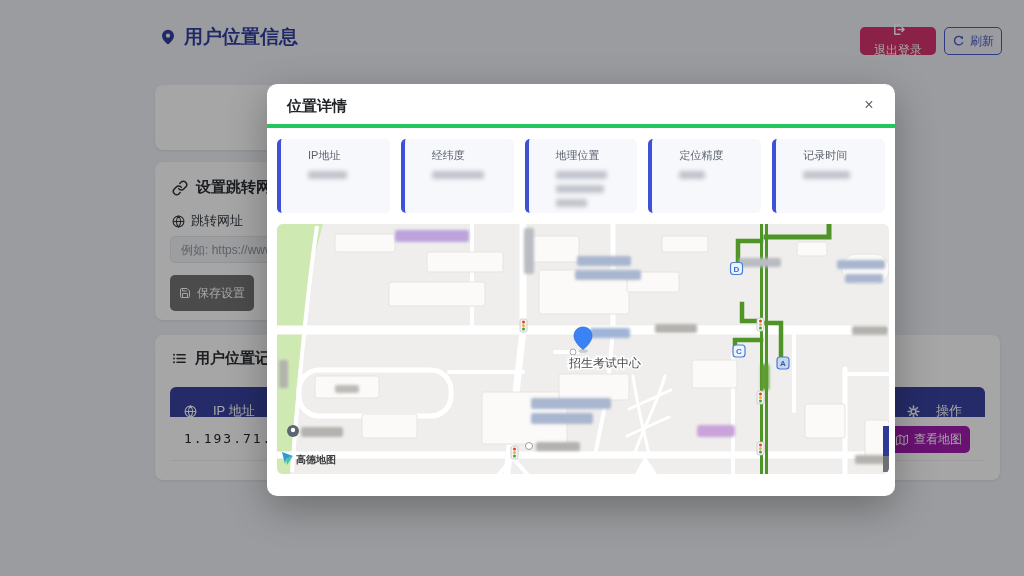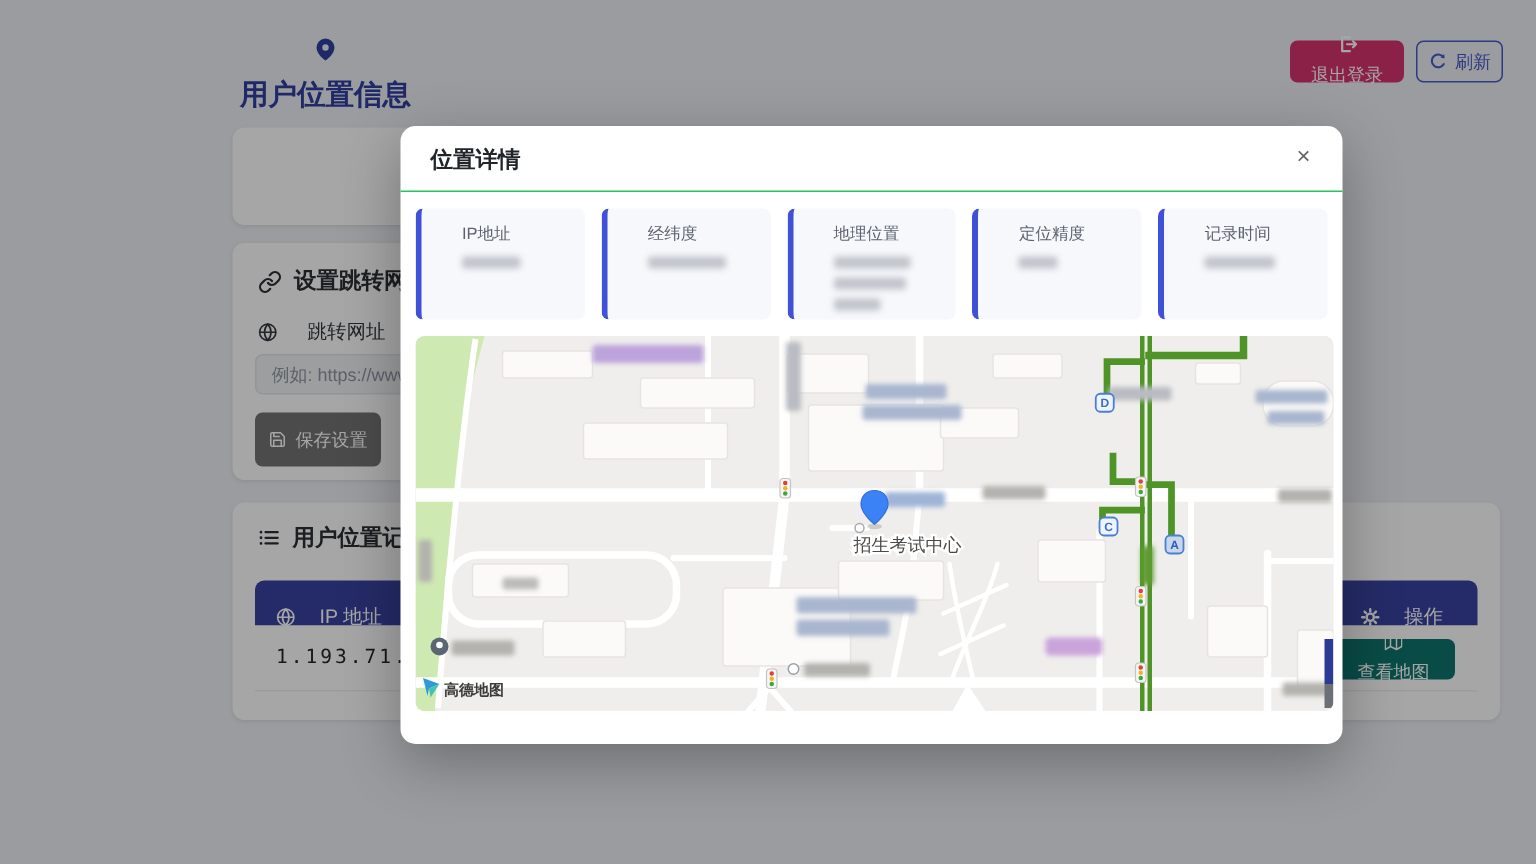--- a/index.html
+++ b/index.html
@@ -3,53 +3,53 @@
 <meta charset="utf-8">
 <style>
   * { margin:0; padding:0; box-sizing:border-box; }
   html,body { width:1024px; height:576px; overflow:hidden; }
   body { font-family:"Liberation Sans","DejaVu Sans",sans-serif; background:#eef0f4; position:relative; }
   #screen { position:absolute; inset:0; width:1024px; height:576px; }
 
   
   .page { position:absolute; inset:0; }
   .pg-header-title { position:absolute; left:160px; top:24px; display:flex; align-items:center; gap:8px;
-                     color:#323f9e; font-size:19px; font-weight:bold;flex-direction:column; }
+                     color:#323f9e; font-size:19px; font-weight:bold; }
   .btn { display:inline-flex; align-items:center; justify-content:center; gap:6px; border-radius:5px;
          font-size:12px; cursor:pointer; border:none; }
   .btn-logout { position:absolute; left:860px; top:27px; width:76px; height:28px; background:#d6336c; color:#fff;flex-direction:column; }
   .btn-refresh { position:absolute; left:944px; top:27px; width:58px; height:28px; background:transparent;
                  color:#4759c9; border:1px solid #4759c9; }
   .card { position:absolute; background:#fff; border-radius:8px; box-shadow:0 1px 3px rgba(0,0,0,.08); }
   .card-notice { left:155px; top:85px; width:714px; height:65px; }
   .card-redirect { left:155px; top:162px; width:714px; height:158px; }
   .card-records { left:155px; top:335px; width:845px; height:145px; }
   .sec-title { position:absolute; left:17px; display:flex; align-items:center; gap:8px;
                font-size:15px; font-weight:bold; color:#2b2f33; }
-  .fld-label { position:absolute; left:17px; top:50px; display:flex; align-items:center; gap:20px;
+  .fld-label { position:absolute; left:17px; top:50px; display:flex; align-items:center; gap:6px;
                font-size:13px; color:#343a40; }
   .url-input { position:absolute; left:15px; top:74px; width:682px; height:27px; background:#f1f3f5;
                border:1px solid #e2e6ea; border-radius:5px; font-size:12px; color:#495057; padding:0 10px; }
   .url-input::placeholder { color:#8d97a3; }
   .btn-save { position:absolute; left:15px; top:113px; width:84px; height:36px; background:#737373; color:#fff; }
   .tbl-header { position:absolute; left:15px; top:52px; width:815px; height:30px; background:#3a43a0;
                 border-radius:6px 6px 0 0; color:#fff; font-size:13px; }
   .th-cell { position:absolute; top:0; height:48px; display:flex; align-items:center; gap:16px; }
   .th-ip { left:14px; } .th-action { left:737px; }
   .tbl-row { position:absolute; left:15px; top:82px; width:815px; height:44px; background:#fff;
              border-bottom:1px solid #f0f0f2; }
   .row-ip { position:absolute; left:14px; top:14px; font-family:"DejaVu Sans Mono","Liberation Mono",monospace;
             font-size:13px; letter-spacing:2px; color:#23272b; }
-  .btn-viewmap { position:absolute; left:718px; top:9px; width:82px; height:27px; background:#0f766e; color:#fff;flex-direction:column; }
+  .btn-viewmap { position:absolute; left:718px; top:9px; width:82px; height:27px; background:#a21caf; color:#fff; }
 
   
   .overlay { position:absolute; inset:0; background:rgba(0,0,0,.35); }
   .modal { position:absolute; left:267px; top:84px; width:628px; height:412px; background:#fff;
            border-radius:10px; box-shadow:0 12px 40px rgba(0,0,0,.3); }
-  .modal-head { position:absolute; left:0; top:0; width:100%; height:44px; border-bottom:1px solid #22c55e; }
+  .modal-head { position:absolute; left:0; top:0; width:100%; height:44px; border-bottom:4px solid #22c55e; }
   .modal-title { position:absolute; left:20px; top:13px; font-size:15px; font-weight:bold; color:#212529; }
   .modal-close { position:absolute; right:14px; top:9px; width:24px; height:24px; display:flex; align-items:center;
                  justify-content:center; font-size:16px; color:#666; cursor:pointer; background:none; border:none; }
   .info-row { position:absolute; left:10px; top:55px; width:608px; display:flex; gap:11px; }
   .info-card { flex:1; height:74px; background:#f7f8fb; border-left:4px solid #3f51d6; border-radius:5px;
                padding:9px 27px; }
   .info-label { font-size:11px; color:#5c6370; margin-bottom:8px; white-space:nowrap; }
   .red-line { height:8px; border-radius:2px; background:#c0c4cb; filter:blur(2px); margin-bottom:6px; }
   .map-wrap { position:absolute; left:10px; top:140px; width:612px; height:250px; border-radius:6px;
               overflow:hidden; background:#efeeec; }

